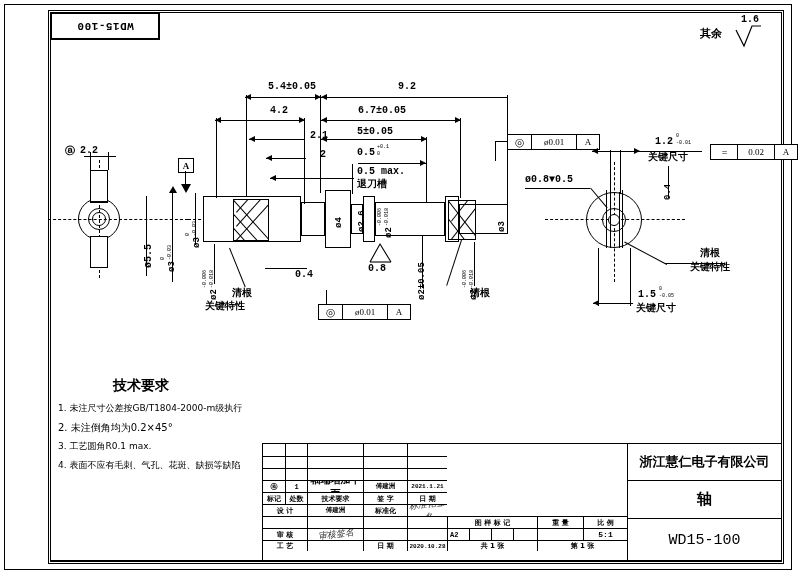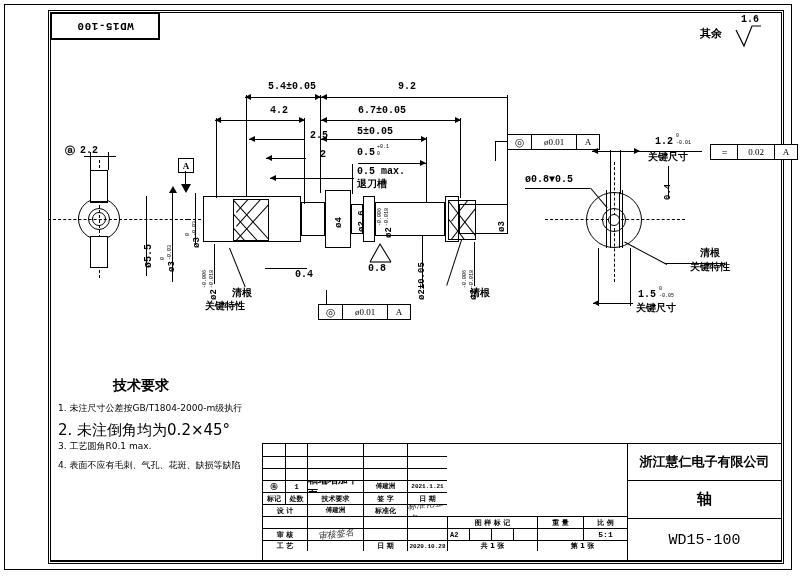--- a/index.html
+++ b/index.html
@@ -47,21 +47,21 @@
   .stamp{position:absolute;border:2px solid #e03030;border-radius:7px;color:#e03030;
          display:flex;align-items:center;justify-content:center;font-family:"DejaVu Sans",sans-serif;font-weight:bold;}
   .stamp-date{position:absolute;border:1px solid #e03030;border-radius:3px;color:#e03030;
               display:flex;align-items:center;justify-content:center;font-family:"DejaVu Sans",sans-serif;font-size:11px;}
 
   
   #titleblock{position:absolute;left:262px;top:443px;width:520px;height:119px;border:1.5px solid #000;box-sizing:border-box;background:#fff;}
   #titleblock .cell{position:absolute;box-sizing:border-box;display:flex;align-items:center;justify-content:center;
                     font-size:7px;font-family:"DejaVu Sans",sans-serif;font-weight:bold;color:#000;overflow:hidden;}
   #titleblock .bt{border-top:1px solid #000;}
-  #titleblock .bl{border-left:1px solid #000;}
+  #titleblock .bl{border-left:1px solid #000;text-align:center;}
   #titleblock .mono{font-family:"Liberation Mono",monospace;}
   .sig{font-family:"Liberation Serif",serif;font-style:italic;font-weight:normal;color:#333;font-size:9px;transform:rotate(-7deg);}
 
   .hatch{position:absolute;overflow:hidden;}
   .hatch i{position:absolute;background:#000;height:1px;width:60px;transform-origin:left top;}
 
   .circ{position:absolute;border:1px solid #000;border-radius:50%;box-sizing:border-box;background:transparent;}
   .circf{position:absolute;border:1px solid #000;border-radius:50%;box-sizing:border-box;background:#fff;}
 
   .tri{position:absolute;width:0;height:0;}
@@ -160,21 +160,21 @@
   <div class="t tm b" style="left:270px;top:106px;font-size:10px;">4.2</div>
 
   <div class="ln h" style="left:321px;top:120px;width:140px;"></div>
   <div class="arrw" style="left:321px;top:117px;border-right:6px solid #000;"></div>
   <div class="arrw" style="left:455px;top:117px;border-left:6px solid #000;"></div>
   <div class="ln v" style="left:460px;top:118px;height:80px;"></div>
   <div class="t tm b" style="left:358px;top:106px;font-size:10px;">6.7±0.05</div>
 
   <div class="ln h" style="left:249px;top:139px;width:56px;"></div>
   <div class="arrw" style="left:249px;top:136px;border-right:6px solid #000;"></div>
-  <div class="t tm b" style="left:310px;top:131px;font-size:10px;">2.5</div>
+  <div class="t tm b" style="left:310px;top:131px;font-size:10px;">2.1</div>
 
   <div class="ln h" style="left:321px;top:139px;width:106px;"></div>
   <div class="arrw" style="left:321px;top:136px;border-right:6px solid #000;"></div>
   <div class="arrw" style="left:421px;top:136px;border-left:6px solid #000;"></div>
   <div class="ln v" style="left:426px;top:137px;height:66px;"></div>
   <div class="t tm b" style="left:357px;top:127px;font-size:10px;">5±0.05</div>
 
   <div class="ln h" style="left:266px;top:158px;width:40px;"></div>
   <div class="arrw" style="left:266px;top:155px;border-right:6px solid #000;"></div>
   <div class="t tm b" style="left:320px;top:150px;font-size:10px;">2</div>
@@ -298,21 +298,21 @@
   <div class="ln v" style="left:598px;top:248px;height:58px;"></div>
   <div class="ln v" style="left:630px;top:248px;height:58px;"></div>
   <div class="t tm b" style="left:638px;top:290px;font-size:10px;">1.5</div>
   <div class="t tm" style="left:659px;top:287px;font-size:5px;">0</div>
   <div class="t tm" style="left:659px;top:294px;font-size:5px;">-0.05</div>
   <div class="t cn" style="left:636px;top:303px;font-size:10px;">关键尺寸</div>
 
 
   <div class="t cn" style="left:113px;top:378px;font-size:14px;">技术要求</div>
   <div class="t cn" style="left:58px;top:404px;font-size:9px;font-weight:normal;">1. 未注尺寸公差按GB/T1804-2000-m级执行</div>
-  <div class="t cn" style="left:58px;top:423px;font-size:15px;font-weight:normal;">2. 未注倒角均为0.2×45°</div>
+  <div class="t cn" style="left:58px;top:423px;font-size:10px;font-weight:normal;">2. 未注倒角均为0.2×45°</div>
   <div class="t cn" style="left:58px;top:442px;font-size:9px;font-weight:normal;">3. 工艺圆角R0.1 max.</div>
   <div class="t cn" style="left:58px;top:461px;font-size:9px;font-weight:normal;">4. 表面不应有毛刺、气孔、花斑、缺损等缺陷</div>
 
   <div id="titleblock">
 
     <div class="cell" style="left:0;top:0;width:22px;height:12px;"></div>
     <div class="cell bl" style="left:22px;top:0;width:22px;height:12px;"></div>
     <div class="cell bl" style="left:44px;top:0;width:56px;height:12px;"></div>
     <div class="cell bl" style="left:100px;top:0;width:44px;height:12px;"></div>
     <div class="cell bl" style="left:144px;top:0;width:40px;height:12px;"></div>

